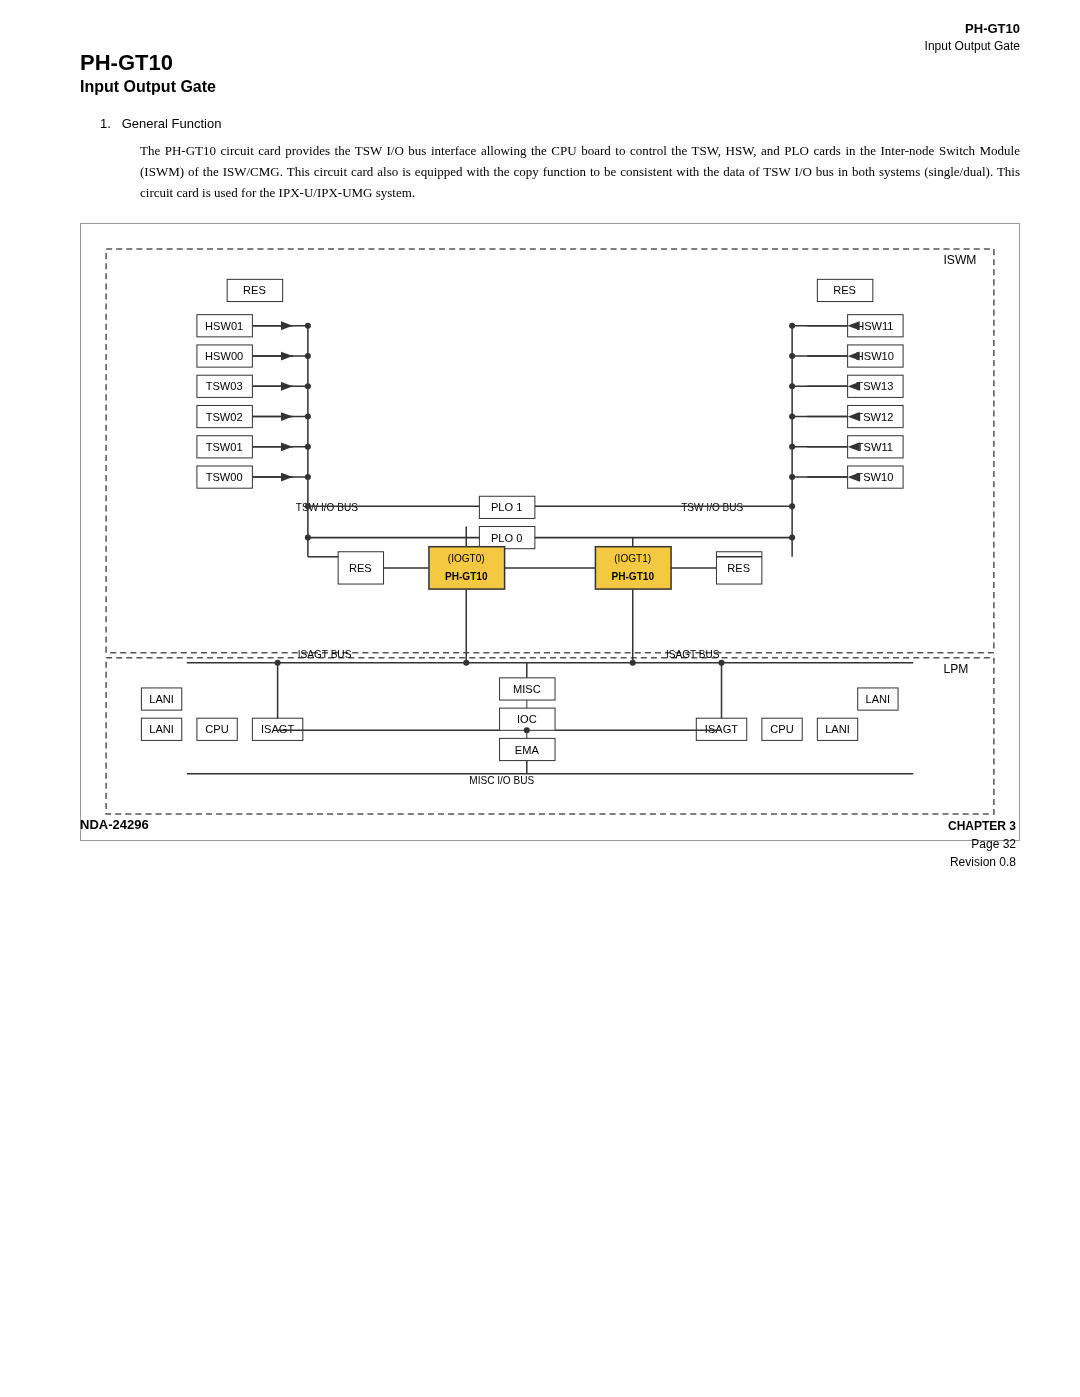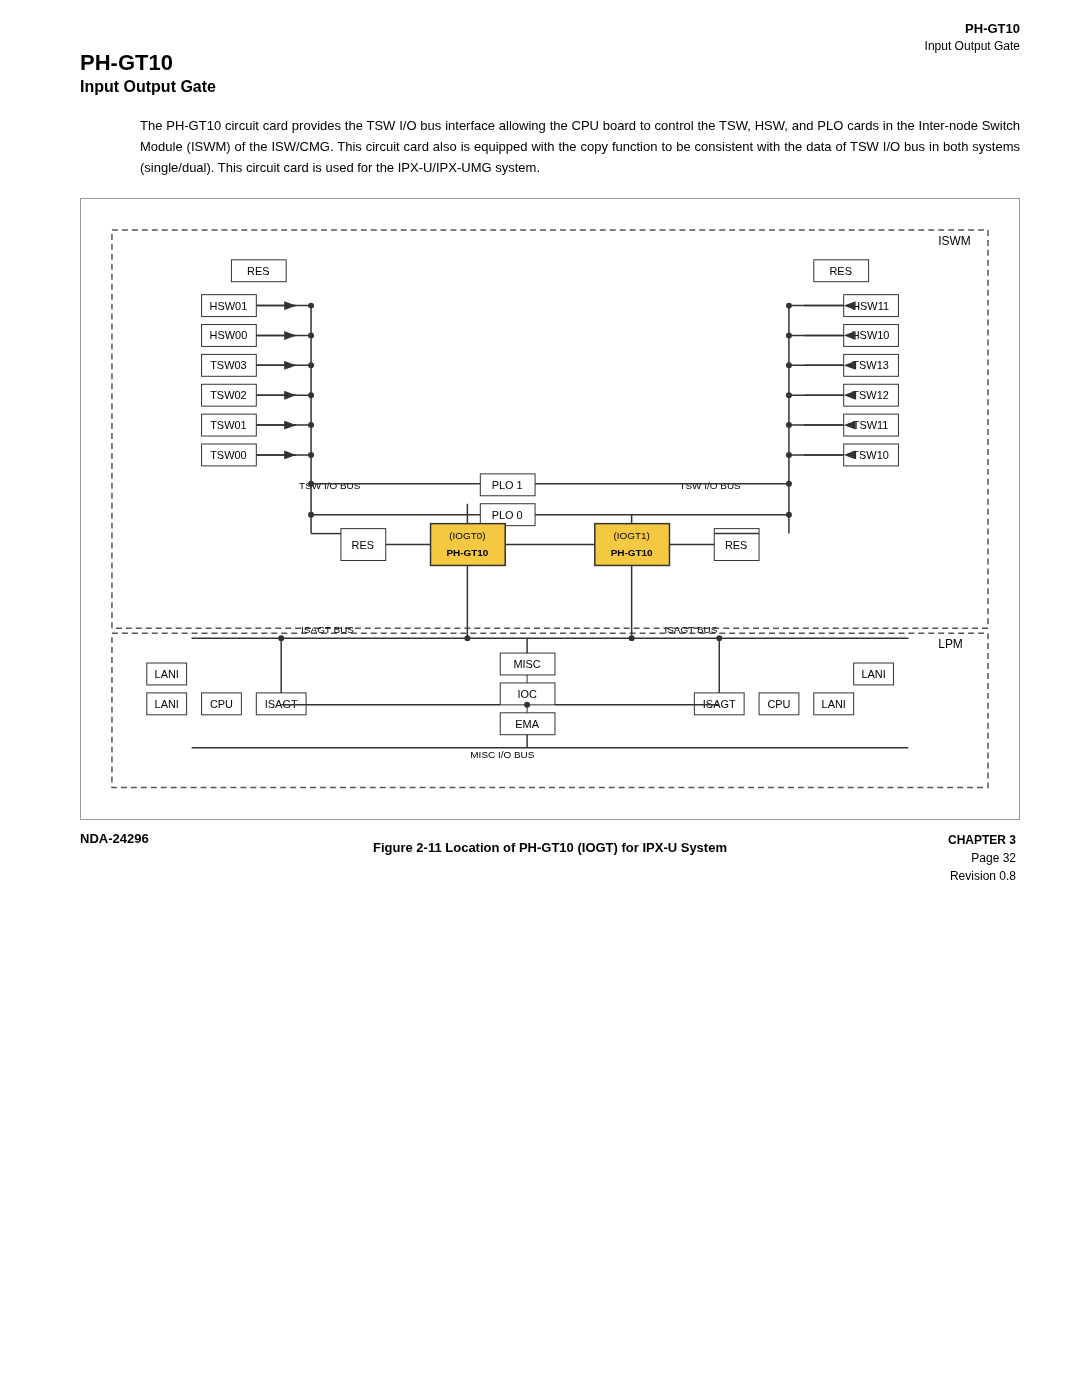--- a/index.html
+++ b/index.html
@@ -48,27 +48,28 @@
     .section-number {
       margin-left: 20px;
       margin-bottom: 10px;
       font-size: 13px;
     }
     .body-text {
       margin-left: 60px;
       font-size: 13px;
       line-height: 1.6;
       text-align: justify;
+      font-family: Liberation Serif, serif;
     }
 
     
     .diagram-container {
       border: 1px solid #999;
       margin: 20px 0;
-      padding: 21px;
+      padding: 15px;
       position: relative;
       background: #fff;
     }
 
     
     .figure-caption {
       text-align: center;
       font-size: 13px;
       font-weight: bold;
       margin-top: 10px;
@@ -104,20 +105,23 @@
   <div class="page-header">
     <div class="bold">PH-GT10</div>
     <div>Input Output Gate</div>
   </div>
 
   <div class="doc-title">
     <h1>PH-GT10</h1>
     <h2>Input Output Gate</h2>
   </div>
 
+  <div class="section-number">
+    <span>1.</span>&nbsp;&nbsp;&nbsp;<span>General Function</span>
+  </div>
 
   <div class="body-text">The PH-GT10 circuit card provides the TSW I/O bus interface allowing the CPU board to control the TSW, HSW, and PLO cards in the Inter-node Switch Module (ISWM) of the ISW/CMG. This circuit card also is equipped with the copy function to be consistent with the data of TSW I/O bus in both systems (single/dual). This circuit card is used for the IPX-U/IPX-UMG system.</div>
 
   <div class="diagram-container">
     <svg class="diagram-svg" viewBox="0 0 900 580" xmlns="http://www.w3.org/2000/svg" font-family="Arial, Helvetica, sans-serif" font-size="11">
 
       <rect x="10" y="10" width="880" height="400" fill="none" stroke="#555" stroke-width="1.5" stroke-dasharray="6,4"></rect>
 
       <text x="840" y="25" font-size="12">ISWM</text>
 
@@ -325,21 +329,20 @@
         <marker id="arrowhead" markerWidth="8" markerHeight="6" refX="8" refY="3" orient="auto">
           <polygon points="0 0, 8 3, 0 6" fill="#333"></polygon>
         </marker>
         <marker id="arrowhead-left" markerWidth="8" markerHeight="6" refX="0" refY="3" orient="auto">
           <polygon points="8 0, 0 3, 8 6" fill="#333"></polygon>
         </marker>
       </defs>
     </svg>
   </div>
 
-  <div class="figure-caption">Figure 2-11   Location of PH-GT10 (IOGT) for IPX-U System</div>
 
   <div class="page-footer">
     <div class="footer-left">NDA-24296</div>
     <div class="footer-right">
       <div class="bold">CHAPTER 3</div>
       <div>Page 32</div>
       <div>Revision 0.8</div>
     </div>
   </div>
 

